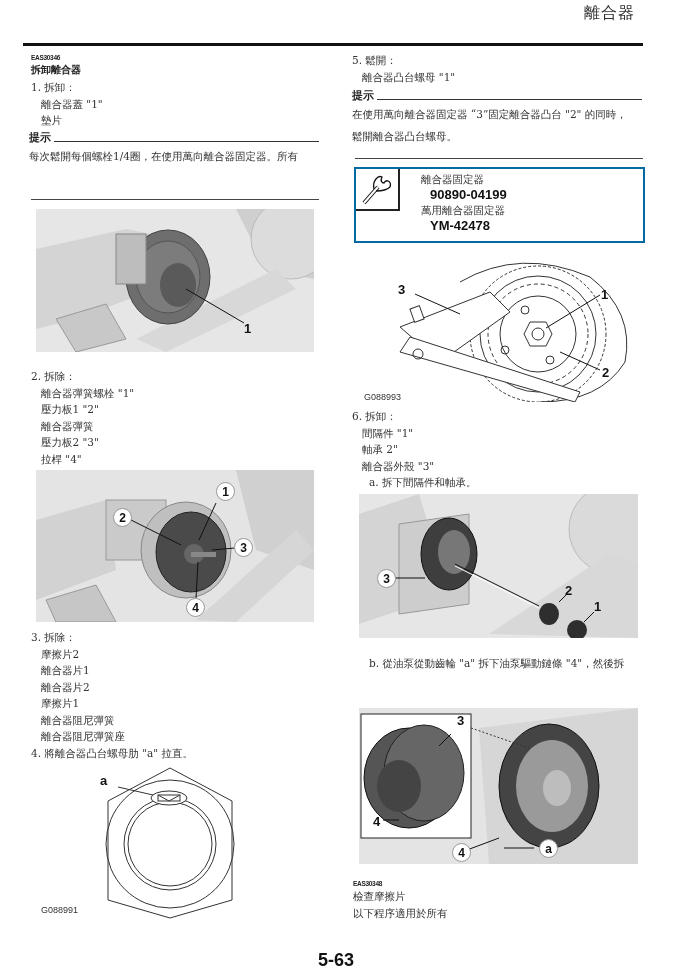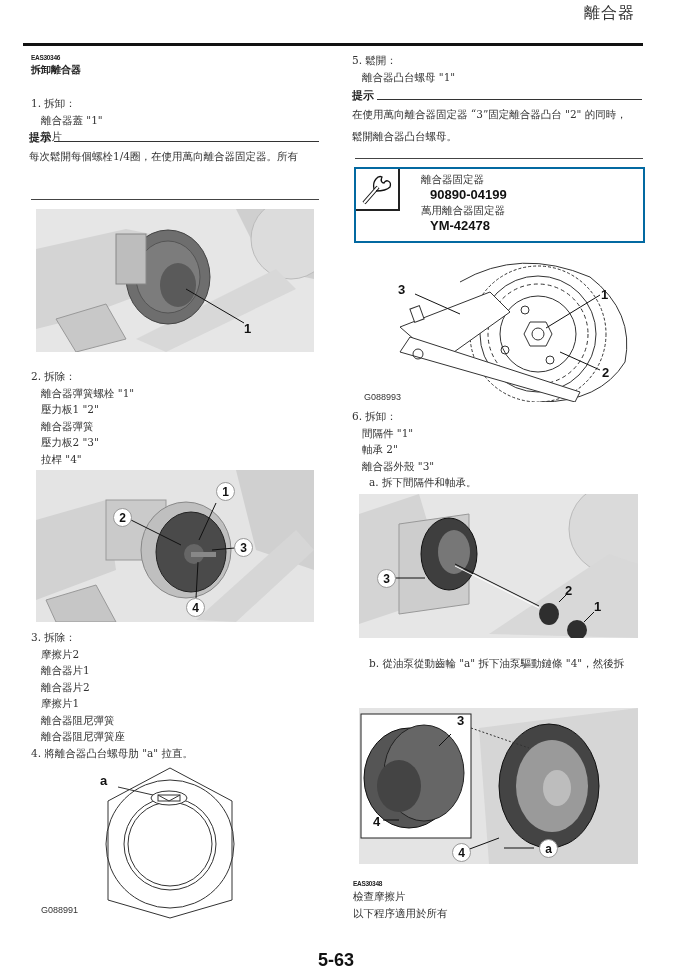--- a/index.html
+++ b/index.html
@@ -30,21 +30,21 @@
 </style>
 </head>
 <body>
 
 <div class="abs hdr-title">離合器</div>
 <div class="abs top-rule"></div>
 
 <div class="abs code" style="left:31px;top:54px;">EAS30346</div>
 <div class="abs sec-title" style="left:31px;top:63px;">拆卸離合器</div>
 
-<div class="abs txt" style="left:31px;top:79px;width:290px;margin-top:16px;">
+<div class="abs txt" style="left:31px;top:79px;width:290px;">
   <div>1. 拆卸：</div>
   <div class="ind">離合器蓋 "1"</div>
   <div class="ind">墊片</div>
 </div>
 
 <div class="abs" style="left:29px;top:130px;width:290px;">
   <div class="note-head">
     <span>提示</span>
       <span class="line"></span>
   </div>

